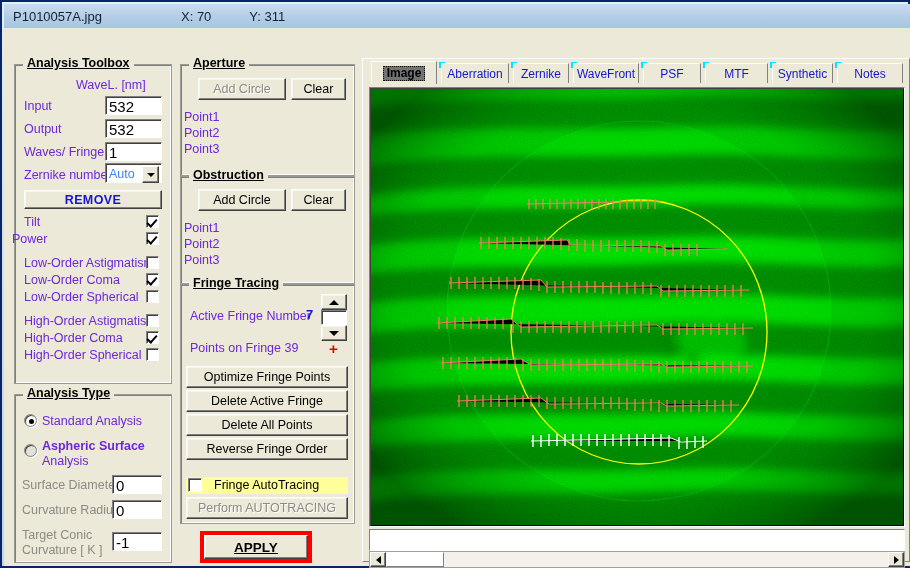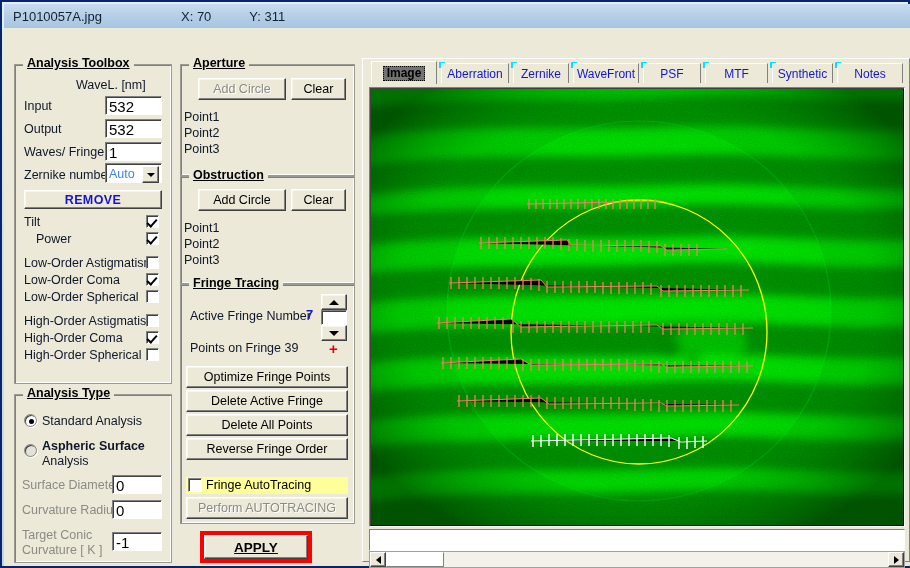--- a/index.html
+++ b/index.html
@@ -42,21 +42,21 @@
     box-shadow:inset 1px 1px 0 #808080, inset -1px -1px 0 #fff;
     border:1px solid #9a9a94;
     background:transparent;
     box-sizing:border-box;
   }
   .grp>.legend{
     position:absolute;top:-9px;left:8px;background:#ece9d8;
     padding:0 4px;font-size:12.5px;font-weight:bold;color:#000;
     text-decoration:underline;white-space:nowrap;
   }
-  .lbl{position:absolute;font-size:12.5px;color:#0f172a;white-space:nowrap;}
+  .lbl{position:absolute;font-size:12.5px;color:#6d28d9;white-space:nowrap;}
   .lbl.dim{color:#8b8b84;}
   .tfield{
     position:absolute;background:#fff;box-sizing:border-box;
     border:1px solid;
     border-color:#808080 #fff #fff #808080;
     box-shadow:inset 1px 1px 0 #404040;
     font-size:15px;color:#000;
     padding:1px 0 0 3px;
     height:19px;line-height:17px;
     overflow:hidden;white-space:nowrap;
@@ -246,21 +246,21 @@
       <span class="arrowbox">
           <i class="caret-d"></i>
         </span>
     </div>
 
     <div class="btn removebtn" style="left:20px;top:162px;width:138px;height:19px;">REMOVE</div>
 
     <div class="lbl" style="left:20px;top:187px;">Tilt</div>
     <div class="cbx on" style="left:142px;top:187px;"></div>
 
-    <div class="lbl" style="left:32px;top:204px;">Power</div>
+    <div class="lbl" style="left:8px;top:204px;">Power</div>
     <div class="cbx on" style="left:142px;top:204px;"></div>
 
     <div class="lbl" style="left:20px;top:228px;">Low-Order  Astigmatism</div>
     <div class="cbx" style="left:142px;top:228px;"></div>
 
     <div class="lbl" style="left:20px;top:245px;">Low-Order  Coma</div>
     <div class="cbx on" style="left:142px;top:245px;"></div>
 
     <div class="lbl" style="left:20px;top:262px;">Low-Order  Spherical</div>
     <div class="cbx" style="left:142px;top:262px;"></div>
@@ -328,21 +328,21 @@
 
     <div class="lbl" style="left:186px;top:281px;">Active Fringe Number</div>
     <div class="lbl bluenum" style="left:302px;top:279px;">7</div>
     <div class="lbl" style="left:186px;top:313px;">Points on  Fringe 39</div>
 
     <div class="btn" style="left:182px;top:338px;width:162px;height:22px;">Optimize Fringe Points</div>
     <div class="btn" style="left:182px;top:386px;width:162px;height:22px;">Delete  All  Points</div>
     <div class="btn" style="left:182px;top:362px;width:162px;height:22px;">Delete Active Fringe</div>
     <div class="btn" style="left:182px;top:410px;width:162px;height:22px;">Reverse  Fringe Order</div>
 
-    <div class="autotrace-hl" style="left:182px;top:449px;width:162px;box-sizing:border-box;padding-left:20px;">Fringe AutoTracing</div>
+    <div class="autotrace-hl" style="left:182px;top:449px;width:162px;box-sizing:border-box;padding-left:28px;">Fringe AutoTracing</div>
     <div class="cbx" style="left:184px;top:450px;width:14px;height:14px;"></div>
 
     <div class="btn dis" style="left:182px;top:469px;width:162px;height:22px;">Perform  AUTOTRACING</div>
 
     <div id="applywrap">
       <div class="btn" id="applybtn">APPLY</div>
     </div>
 
     <div id="rightpanel">
 

